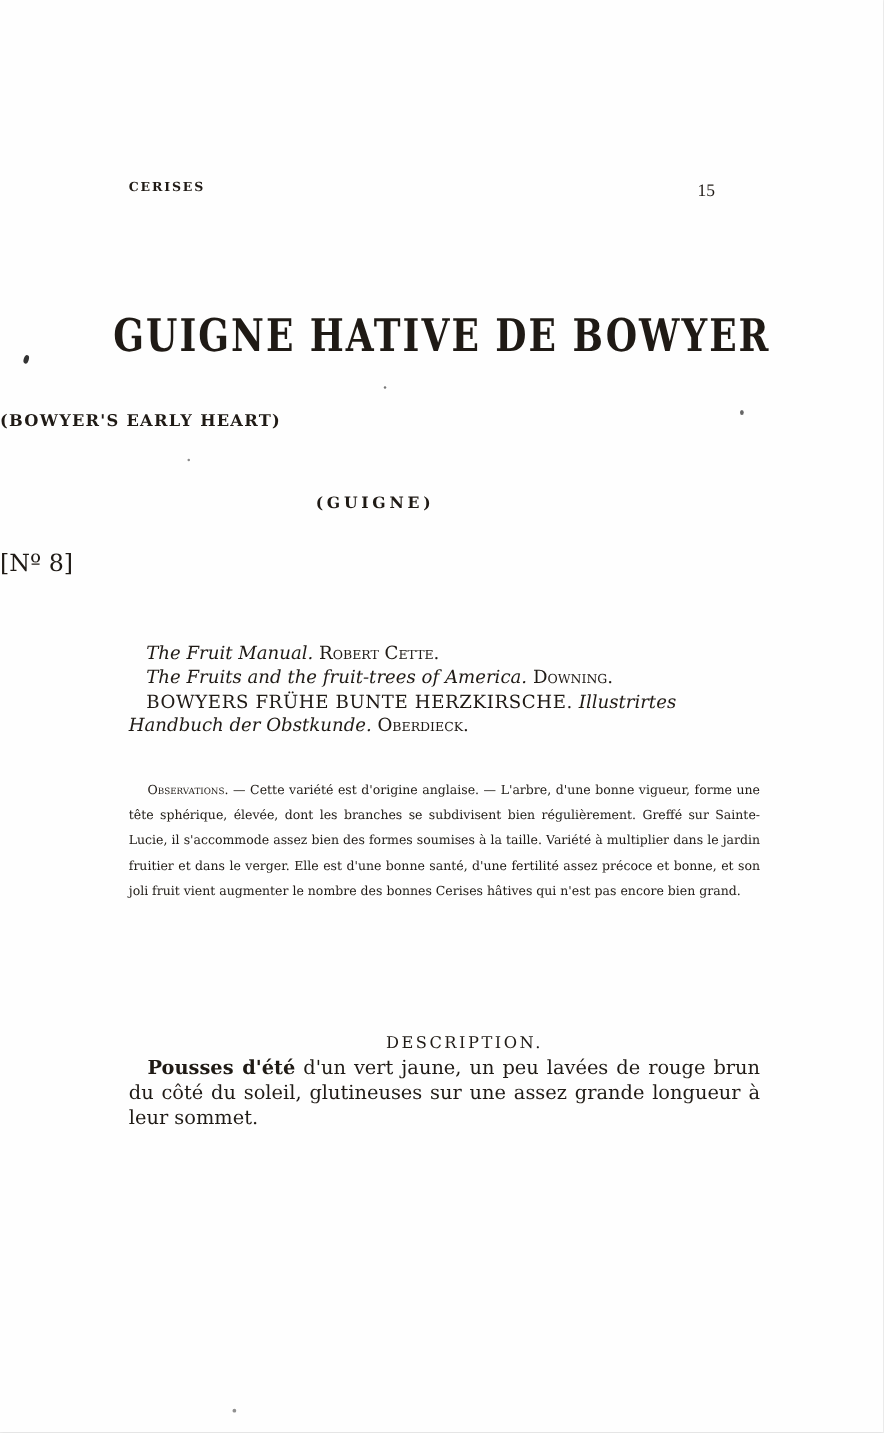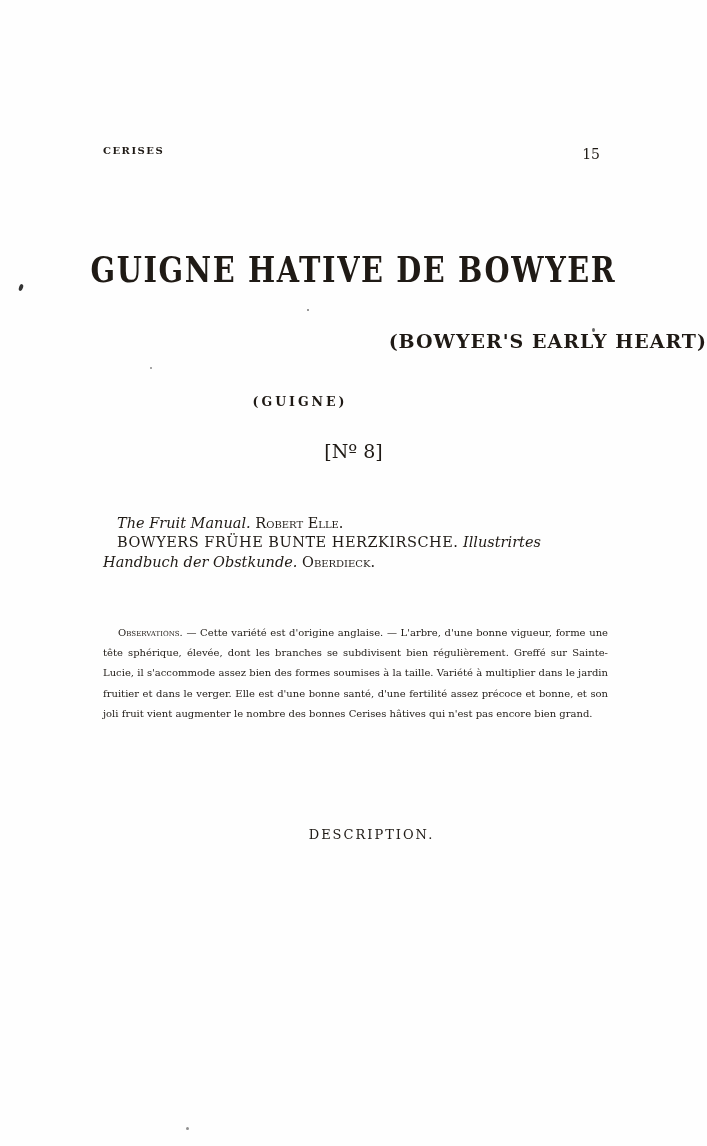--- a/index.html
+++ b/index.html
@@ -13,41 +13,41 @@
     color:#1f1a15;
     overflow:hidden;
     box-shadow:0 0 4px rgba(0,0,0,.25);
   }
   
   .running-title{
     position:absolute;top:145px;left:103px;width:505px;
     text-align:left;font-size:10px;font-weight:700;letter-spacing:1.5px;
   }
   .page-number{
-    position:absolute;top:146px;left:540px;width:60px;
-    text-align:right;font-size:14px;
+    position:absolute;top:146px;left:512px;width:60px;
+    text-align:right;font-size:14px;font-family:Liberation Serif, serif;
   }
   
   .main-title{
     position:absolute;top:248px;left:0;width:707px;margin:0;
     text-align:center;font-size:36px;font-weight:700;letter-spacing:2px;
     transform:scaleX(0.80);transform-origin:50% 50%;
     white-space:nowrap;
   }
   .subtitle{
     position:absolute;top:330px;left:0;width:707px;
-    text-align:right;font-size:19px;font-weight:700;letter-spacing:1px;
+    text-align:left;font-size:13px;font-weight:700;letter-spacing:1px;
   }
   .category{
     position:absolute;top:394px;left:0;width:600px;
     text-align:center;font-size:12.5px;font-weight:700;letter-spacing:3px;
   }
   .number{
     position:absolute;top:440px;left:0;width:707px;
-    text-align:center;font-size:19px;
+    text-align:left;font-size:19px;
   }
   
   .references{
     position:absolute;top:514px;left:103px;width:505px;
     font-size:14.5px;line-height:19.3px;
   }
   .references p{margin:0;text-indent:14px;}
   
   .observations{
     position:absolute;top:623px;left:103px;width:505px;
@@ -87,31 +87,33 @@
 
   <h1 class="main-title">GUIGNE HATIVE DE BOWYER</h1>
 
   <div class="subtitle">(BOWYER'S EARLY HEART)</div>
 
   <div class="category">(GUIGNE)</div>
 
   <div class="number">[Nº 8]</div>
 
   <section class="references">
-    <p><span class="it">The Fruit Manual.</span><span> </span><span class="sc">Robert Elle.</span></p>
+    <p><span class="it">The Fruit Manual.</span><span> </span><span class="sc">Robert Cette.</span></p>
+    <p><span class="it">The Fruits and the fruit-trees of America.</span><span> </span><span class="sc">Downing.</span></p>
     <p><span class="caps">BOWYERS FRÜHE BUNTE HERZKIRSCHE.</span><span> </span><span class="it">Illustrirtes Handbuch der Obstkunde.</span><span> </span><span class="sc">Oberdieck.</span></p>
   </section>
 
   <section class="observations">
     <p><span class="sc">Observations.</span><span> — Cette variété est d'origine anglaise. — L'arbre, d'une bonne vigueur, forme une tête sphérique, élevée, dont les branches se subdivisent bien régulièrement. Greffé sur Sainte-Lucie, il s'accommode assez bien des formes soumises à la taille. Variété à multiplier dans le jardin fruitier et dans le verger. Elle est d'une bonne santé, d'une fertilité assez précoce et bonne, et son joli fruit vient augmenter le nombre des bonnes Cerises hâtives qui n'est pas encore bien grand.</span></p>
   </section>
 
   <h2 class="desc-heading">DESCRIPTION.</h2>
 
   <section class="description">
+    <p><span class="bd">Pousses d'été</span><span> d'un vert jaune, un peu lavées de rouge brun du côté du soleil, glutineuses sur une assez grande longueur à leur sommet.</span></p>
   </section>
 
   <span class="speck comma"></span>
   <span class="speck s1"></span>
   <span class="speck s2"></span>
   <span class="speck s3"></span>
   <span class="speck s4"></span>
 
 </div>
 

